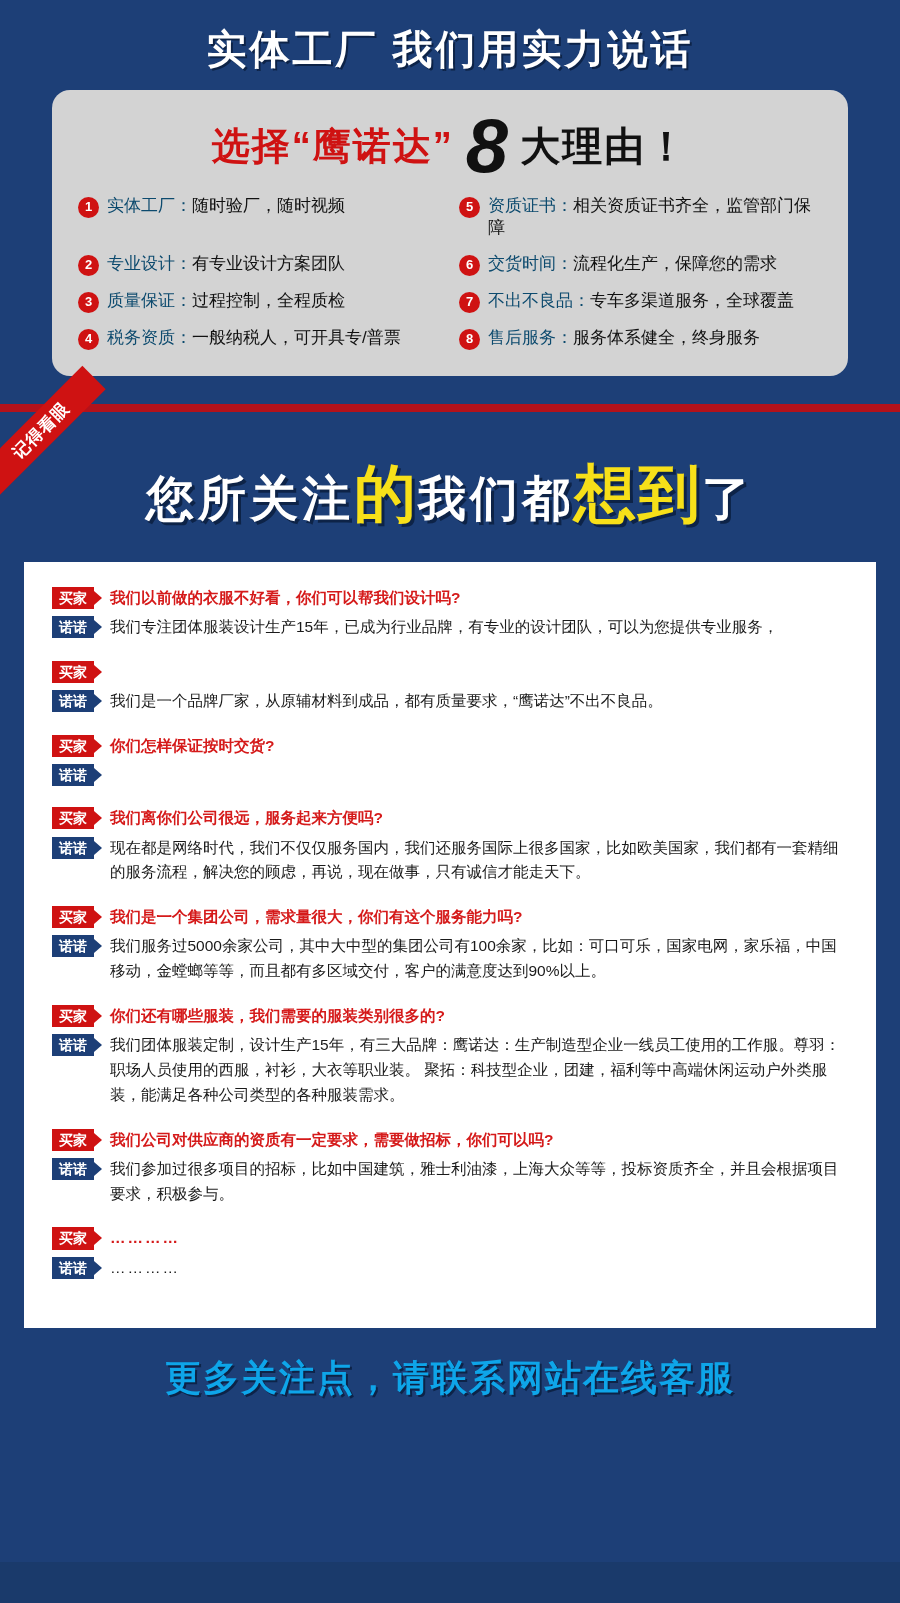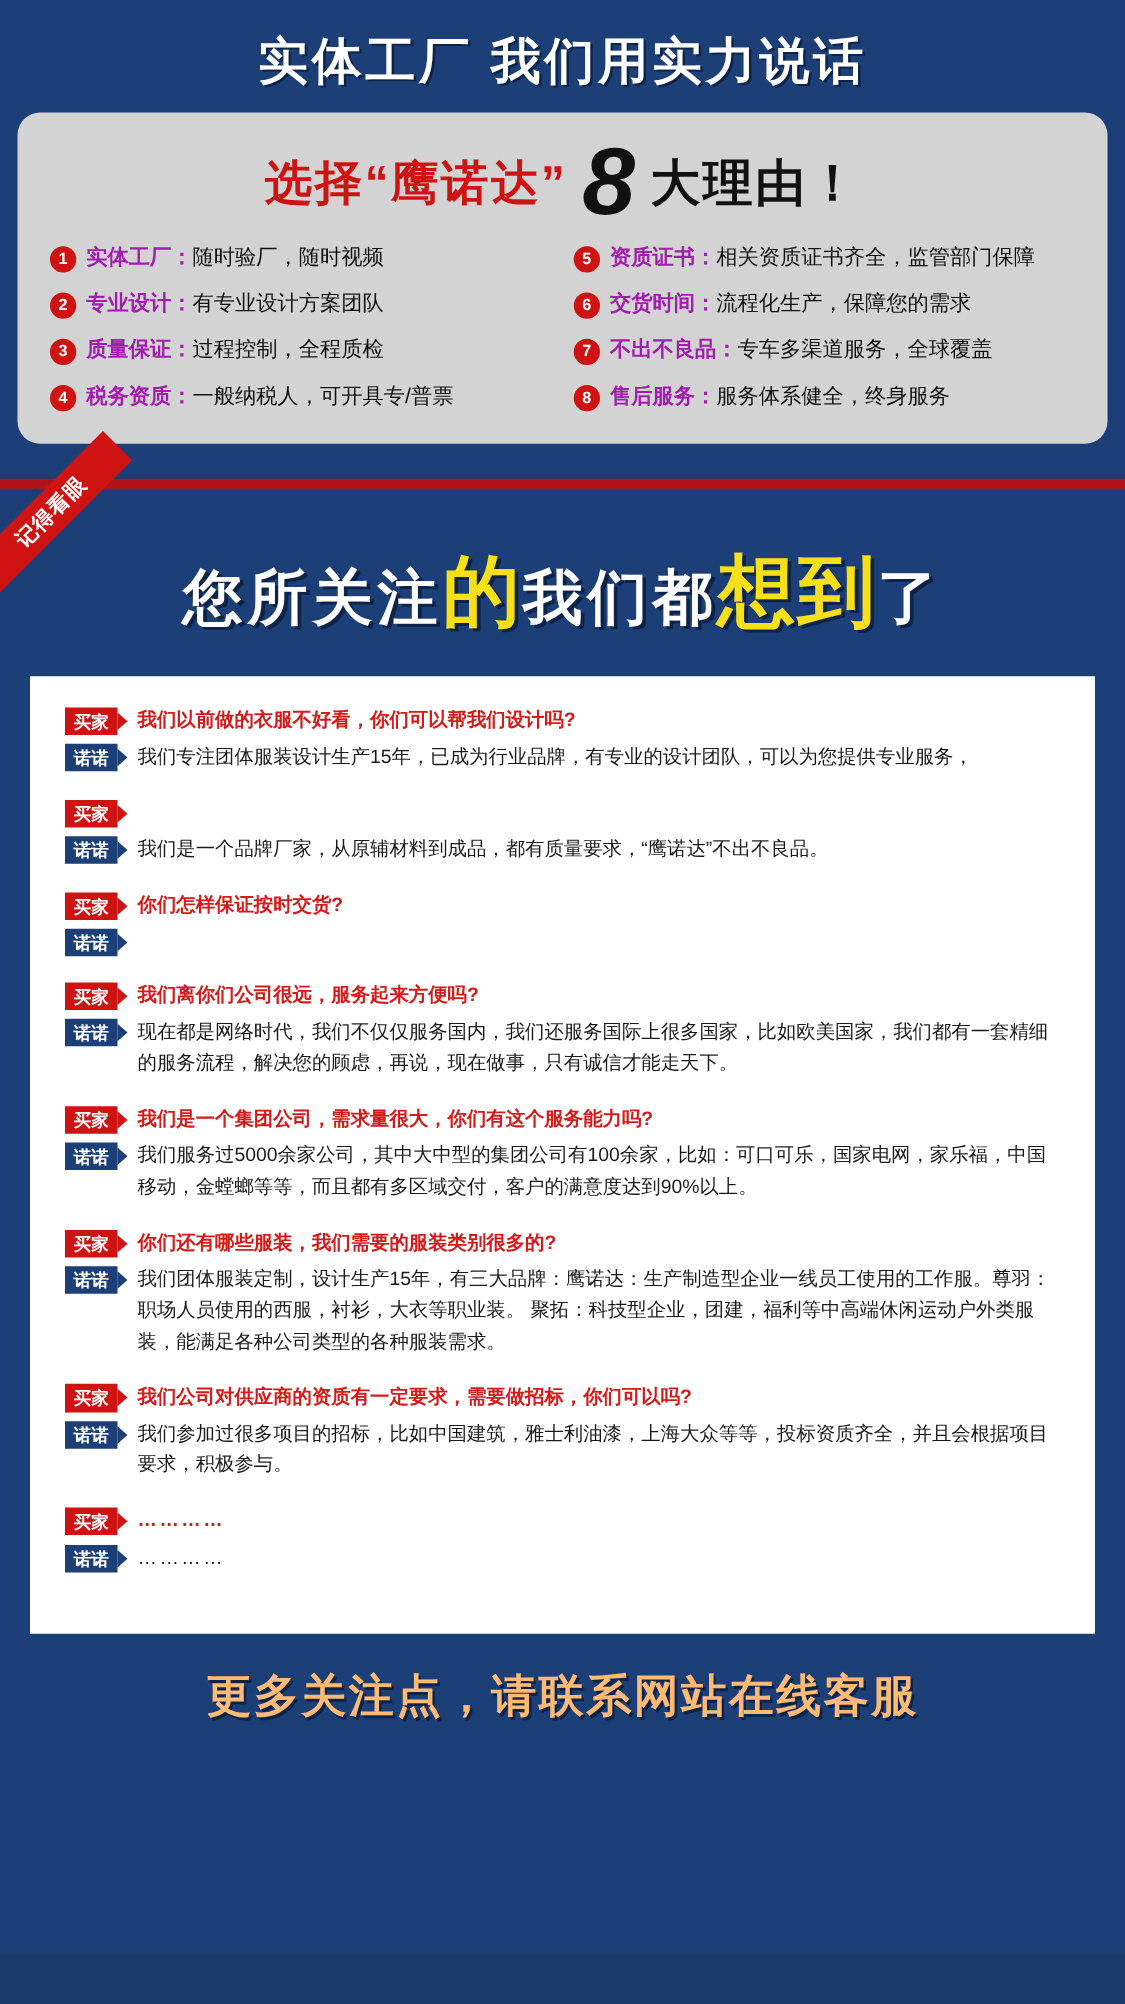--- a/index.html
+++ b/index.html
@@ -29,21 +29,21 @@
     text-align: center;
     color: #ffffff;
     font-size: 40px;
     font-weight: bold;
     letter-spacing: 3px;
     line-height: 1.25;
     text-shadow: 2px 2px 0 #0d2347;
     padding: 6px 0 16px 0;
   }
   .reasons-card {
-    margin: 0 14px;
+    margin: 0 52px;
     background: #d3d3d3;
     border-radius: 18px;
     padding: 20px 26px 26px 26px;
   }
   .reasons-head {
     display: flex;
     align-items: center;
     justify-content: center;
     gap: 6px;
     padding: 6px 0 18px 0;
@@ -88,22 +88,22 @@
     background: #cf1212;
     color: #ffffff;
     font-size: 13px;
     font-weight: bold;
     display: flex;
     align-items: center;
     justify-content: center;
     margin-top: 2px;
   }
   .rtitle {
-    color: #a21caf;
-    font-weight: bold;
+    color: #0c4a6e;
+    font-weight: normal;
     white-space: nowrap;
   }
   .rtext {
     color: #111111;
   }
 
   
   .sec2 {
     background: #1d3f77;
     position: relative;
@@ -208,21 +208,21 @@
     letter-spacing: 2px;
   }
   .dots-dark {
     color: #1a1a1a;
     letter-spacing: 2px;
   }
 
   
   .footer {
     text-align: center;
-    color: #fdba74;
+    color: #0ea5e9;
     font-size: 36px;
     font-weight: bold;
     letter-spacing: 2px;
     padding: 26px 0 30px 0;
     text-shadow: 2px 2px 0 #0d2347;
   }
 </style>
 </head>
 <body>
 

